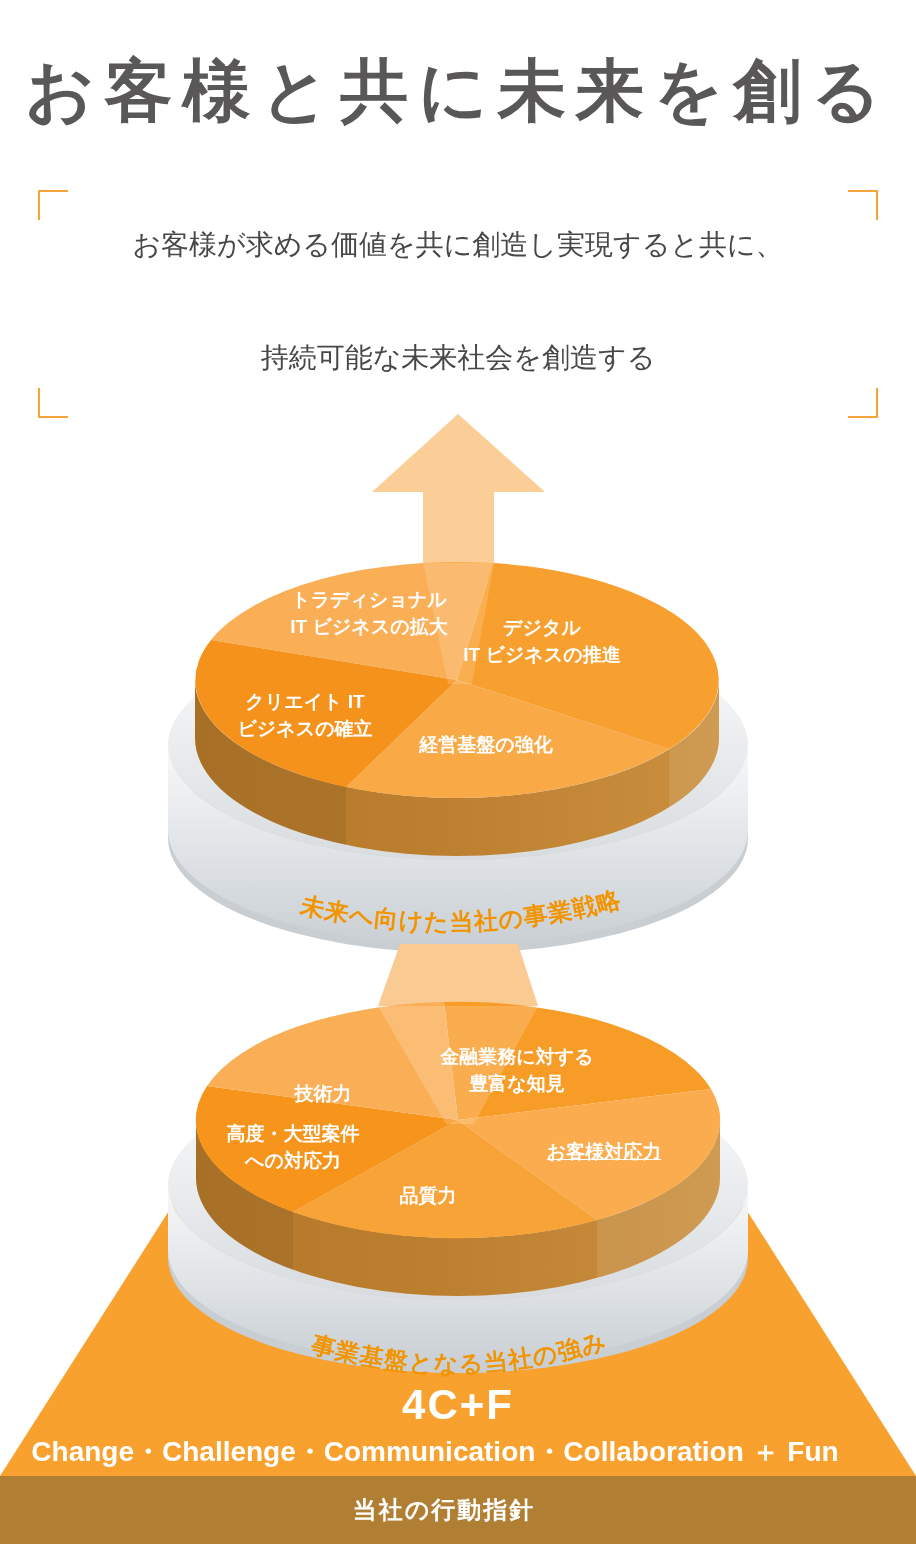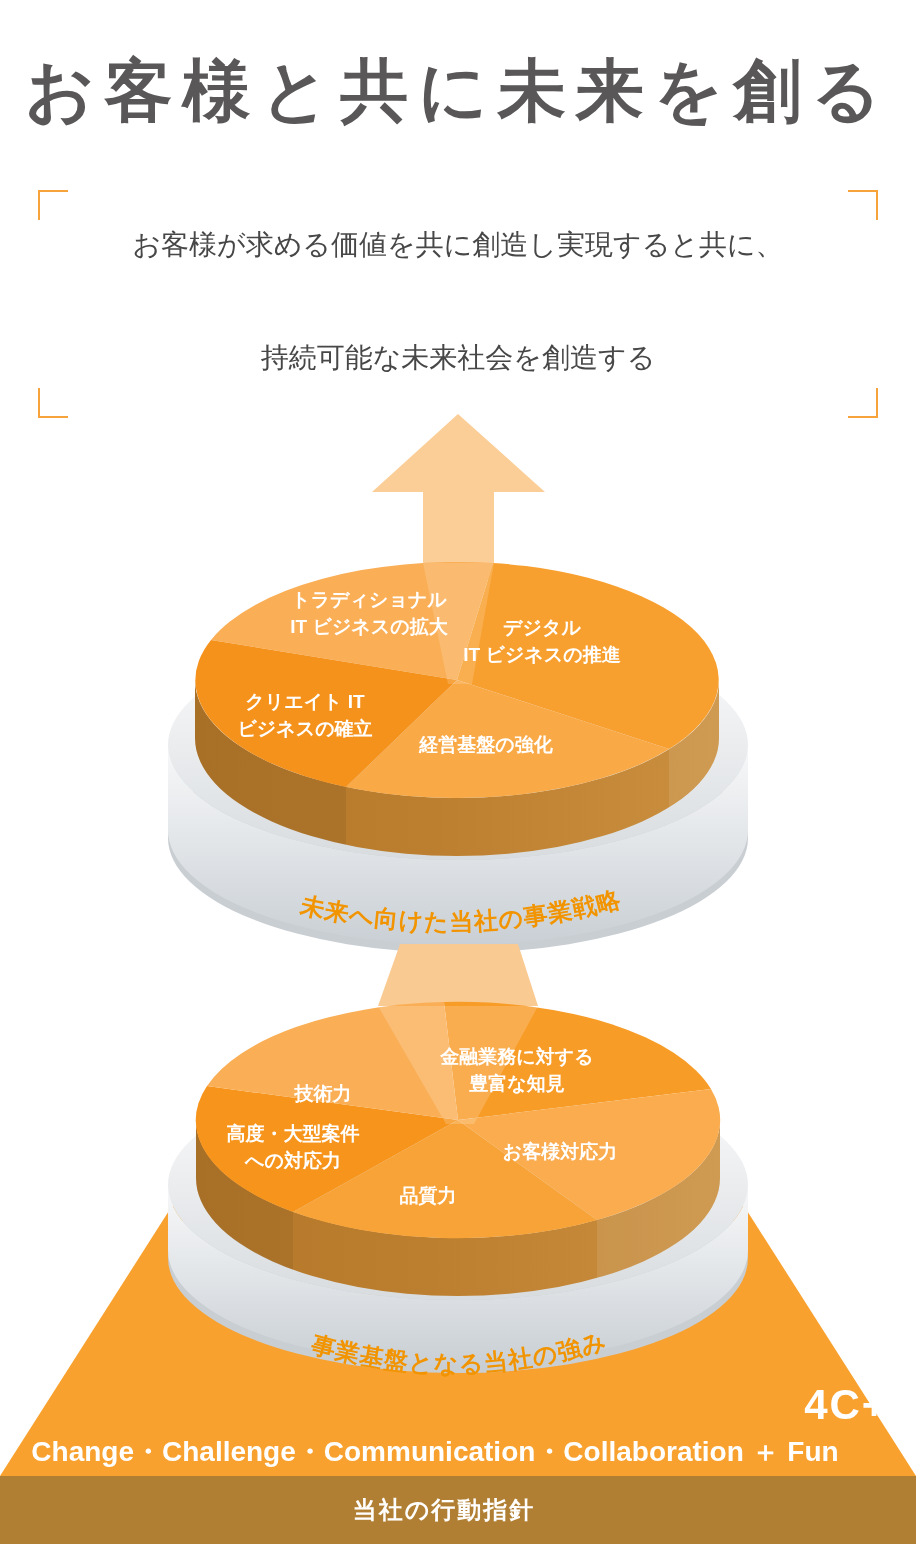--- a/index.html
+++ b/index.html
@@ -14,21 +14,21 @@
   .vl1{top:36px}.vl2{top:93px}.vl3{top:149px}
   .br{position:absolute;width:28px;height:28px;}
   .br-tl{left:0;top:0;border-top:2px solid #F6A33C;border-left:2px solid #F6A33C;}
   .br-tr{right:0;top:0;border-top:2px solid #F6A33C;border-right:2px solid #F6A33C;}
   .br-bl{left:0;bottom:0;border-bottom:2px solid #F6A33C;border-left:2px solid #F6A33C;}
   .br-br{right:0;bottom:0;border-bottom:2px solid #F6A33C;border-right:2px solid #F6A33C;}
   .diagram-svg{position:absolute;left:0;top:0;width:916px;height:1544px;}
   .slice-label{position:absolute;transform:translateX(-50%);color:#fff;font-weight:700;
     font-size:19px;line-height:27px;text-align:center;white-space:pre-line;}
   .cap-text{font-size:24px;font-weight:700;fill:#F29400;letter-spacing:1px;}
-  .found-heading{position:absolute;left:0;top:1381px;width:916px;text-align:right;
+  .found-heading{position:absolute;left:0;top:1381px;width:916px;text-align:center;
     color:#fff;font-size:42px;font-weight:700;letter-spacing:2px;}
   .found-values{position:absolute;left:0;top:1433px;width:870px;text-align:center;
     color:#fff;font-size:28px;font-weight:600;white-space:nowrap;}
   .base-caption{position:absolute;left:0;top:1494px;width:888px;text-align:center;
     color:#fff;font-size:24px;font-weight:700;letter-spacing:2px;}
 </style>
 </head>
 <body>
 
 <div class="stage">
@@ -124,20 +124,20 @@
 IT ビジネスの推進</div>
   <div class="slice-label" style="left:305px;top:688px;">クリエイト IT
 ビジネスの確立</div>
   <div class="slice-label" style="left:486px;top:731px;">経営基盤の強化</div>
 
   <div class="slice-label" style="left:323px;top:1080px;">技術力</div>
   <div class="slice-label" style="left:517px;top:1043px;">金融業務に対する
 豊富な知見</div>
   <div class="slice-label" style="left:293px;top:1120px;">高度・大型案件
 への対応力</div>
-  <div class="slice-label" style="left:560px;top:1138px;">お客様対応力</div>
+  <div class="slice-label" style="left:604px;top:1138px;text-decoration:underline;">お客様対応力</div>
   <div class="slice-label" style="left:428px;top:1182px;">品質力</div>
 
   <div class="found-heading">4C+F</div>
   <div class="found-values">Change・Challenge・Communication・Collaboration ＋ Fun</div>
   <div class="base-caption">当社の行動指針</div>
 
 </div>
 
 </body></html>

